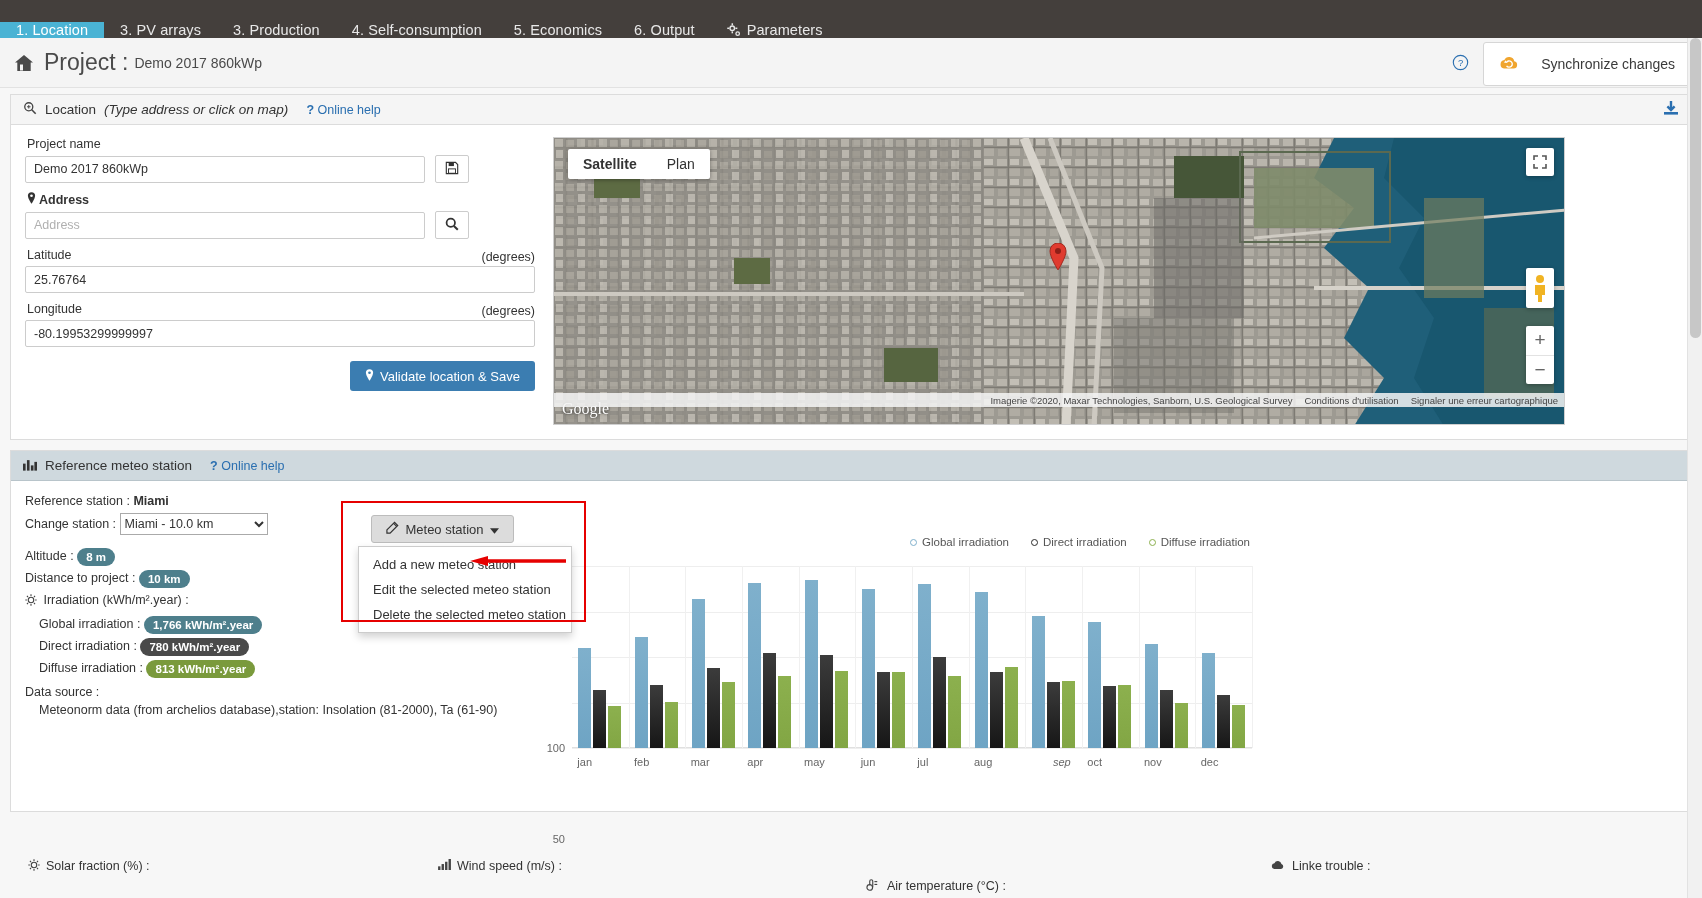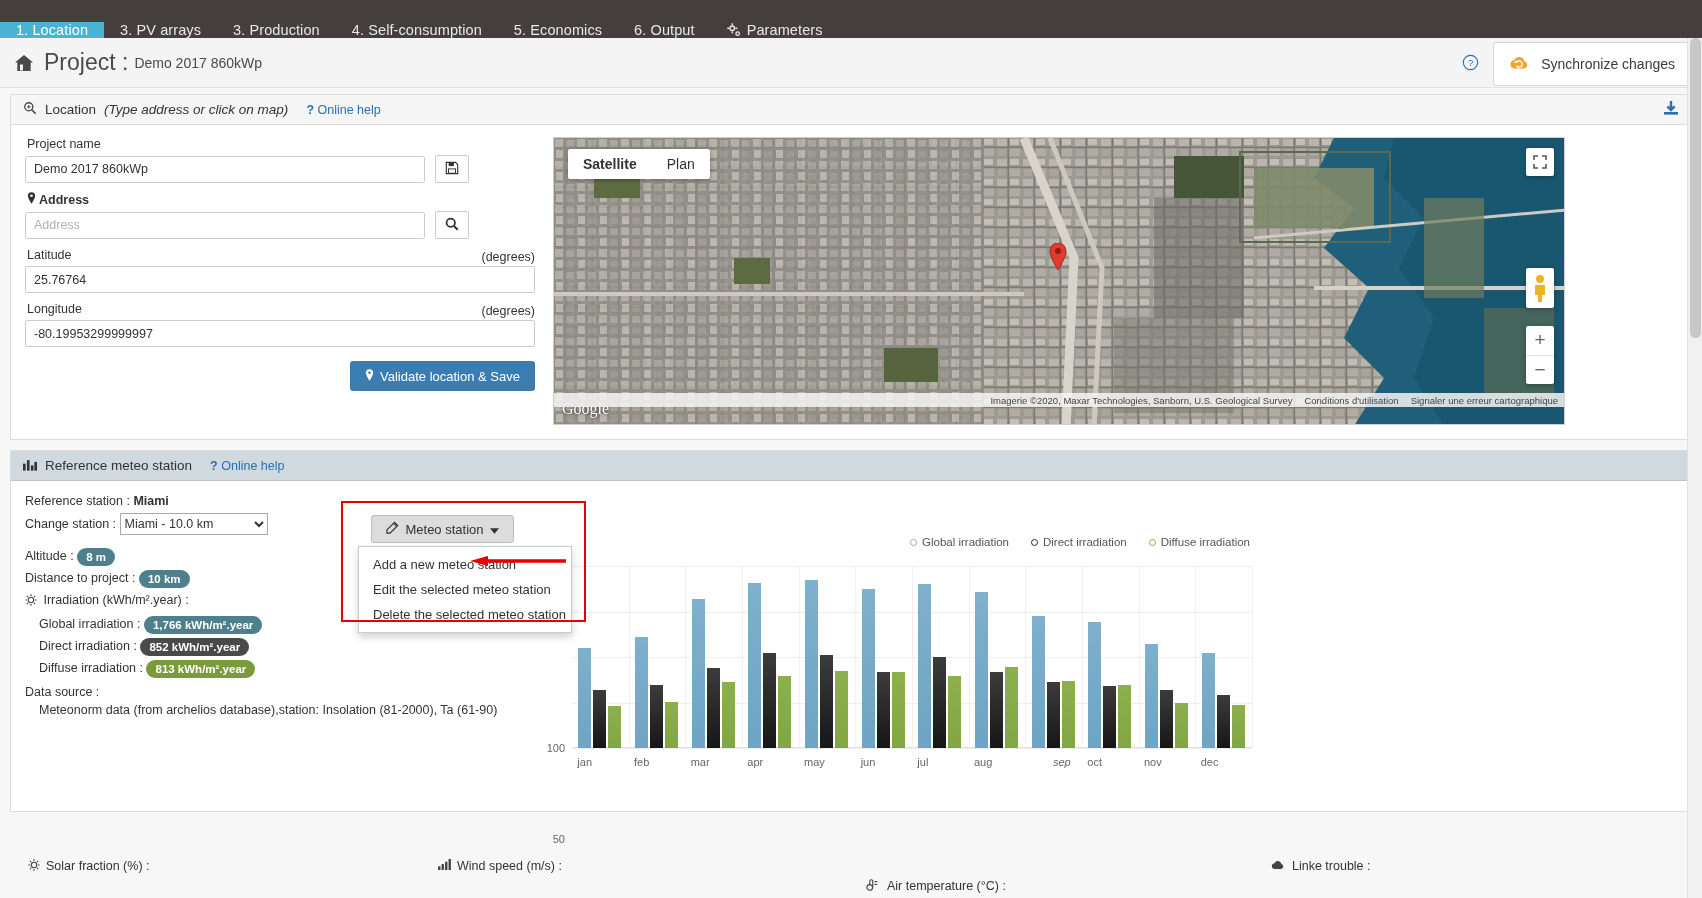--- a/index.html
+++ b/index.html
@@ -31,21 +31,21 @@
     height: 50px; background: #f4f4f4; display: flex; align-items: center;
     padding: 0 14px; position: relative; border-bottom: 1px solid #e2e2e2;
   }
   .home-icon { margin-right: 10px; color: #4a4a4a; display:inline-flex; }
   .proj-label { font-size: 23px; color: #4a4a4a; font-weight: 300; }
   .proj-name { font-size: 14px; color: #4a4a4a; margin-left: 6px; }
   .header-right { position: absolute; right: 12px; top: 4px; display: flex; align-items: center; gap: 14px;}
   .help-circle { color:#2a6fb0; font-size: 15px; cursor:pointer; }
   .sync-btn {
     background: #fff; border: 1px solid #d6d6d6; border-radius: 3px;
-    height: 44px; padding: 0 14px; display: flex; align-items: center; gap: 9px;
+    height: 44px; padding: 0 14px; display: flex; align-items: center; gap: 19px;
     font-size: 14px; color: #3a3a3a; cursor: pointer;
   }
 
   
   .panel { margin: 6px 10px 0 10px; border: 1px solid #dcdcdc; background: #fff; }
   .panel-head {
     background: #f5f5f5; border-bottom: 1px solid #dcdcdc;
     height: 30px; display: flex; align-items: center; padding: 0 12px; gap: 8px;
     position: relative;
   }
@@ -495,21 +495,21 @@
               </svg>
           </span>
           <span>Irradiation (kWh/m².year) :</span>
         </div>
         <div class="ln" style="padding-left:14px">
           <span>Global irradiation :</span>
           <span class="badge b-teal">1,766 kWh/m².year</span>
         </div>
         <div class="ln" style="padding-left:14px">
           <span>Direct irradiation :</span>
-          <span class="badge b-dark">852 kWh/m².year</span>
+          <span class="badge b-dark">780 kWh/m².year</span>
         </div>
         <div class="ln" style="padding-left:14px">
           <span>Diffuse irradiation :</span>
           <span class="badge b-olive">813 kWh/m².year</span>
         </div>
         <div class="ds-text">
           <div>Data source :</div>
           <div class="indent">Meteonorm data (from archelios database),station: Insolation (81-2000), Ta (61-90)</div>
         </div>
       </div>

